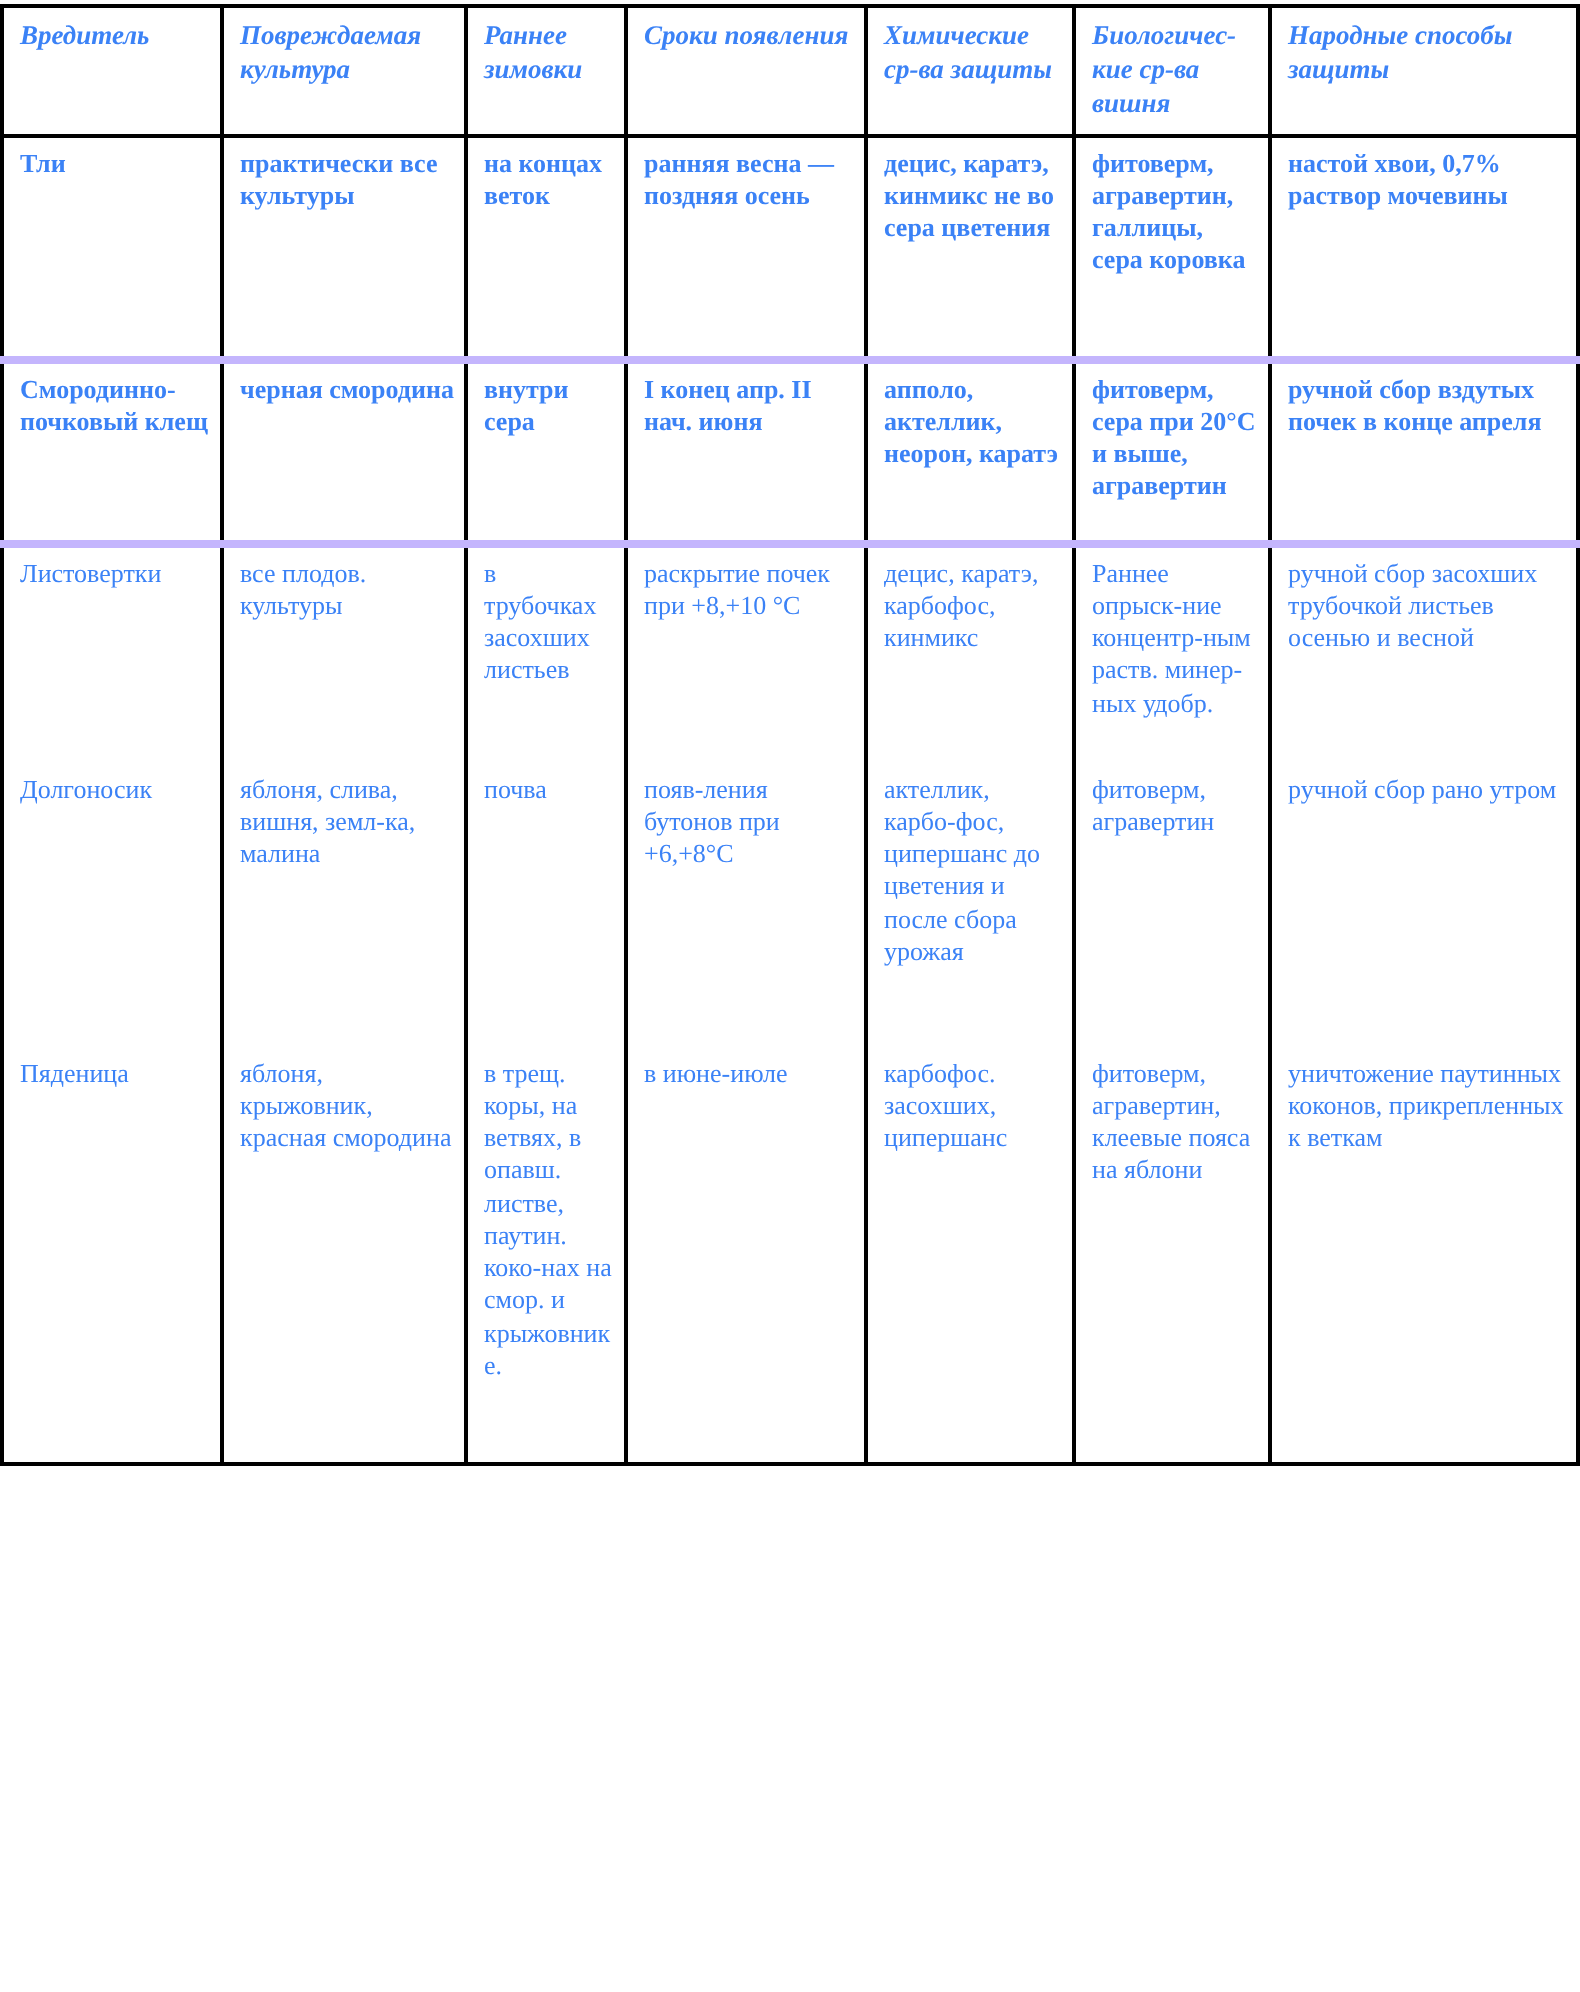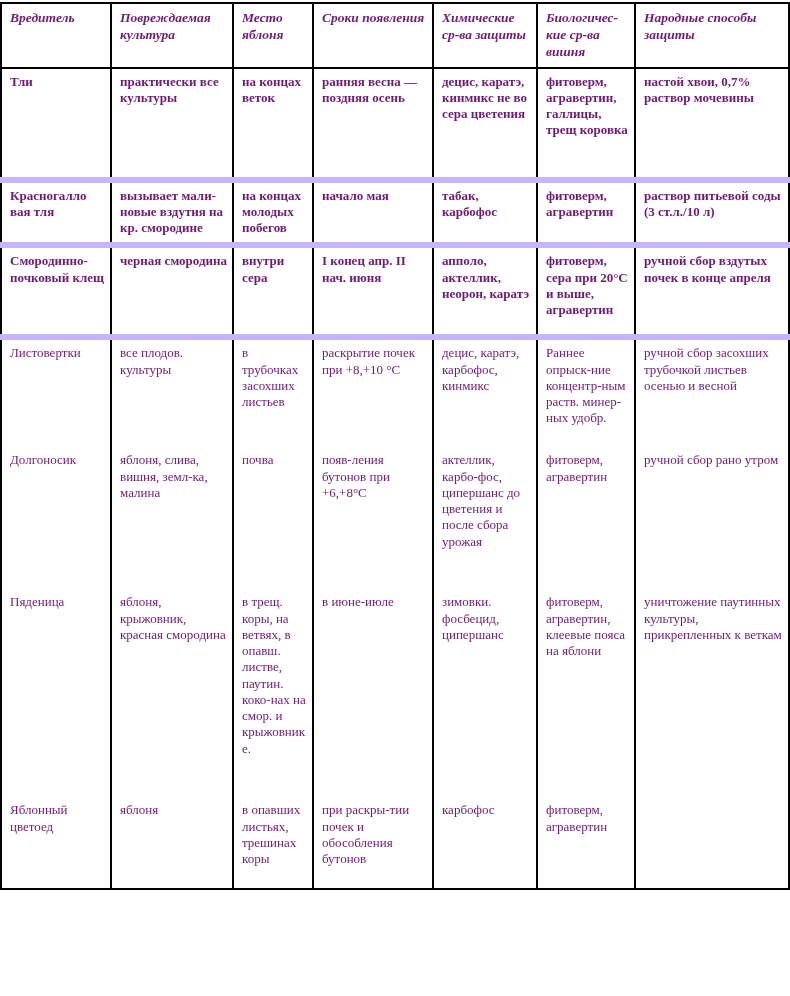--- a/index.html
+++ b/index.html
@@ -2,21 +2,21 @@
 <html><head>
 <meta charset="utf-8">
 <style>
   html,body{margin:0;padding:0;background:#ffffff;}
   .page{
     width:790px;
     min-height:996px;
     box-sizing:border-box;
     padding:2px 0 10px 0;
     font-family:"Liberation Serif","DejaVu Serif",serif;
-    color:#701a75;
+    color:#3b82f6;
   }
   table.pests{
     border-collapse:collapse;
     table-layout:fixed;
     width:788px;
     border:2px solid #000;
   }
   .pests th,.pests td{
     border-left:2px solid #000;
     vertical-align:top;
@@ -28,21 +28,21 @@
     overflow-wrap:break-word;
   }
   .pests th:first-child,.pests td:first-child{border-left:none;}
   .pests thead th{
     font-weight:bold;
     font-style:italic;
     border-bottom:2px solid #000;
     font-size:13.5px;
     padding-top:6px;
   }
-  tr.sep td{border-bottom:6px solid #c4b5fd;}
+  tr.sep td{border-bottom:4px solid #c4b5fd;}
   tr.boldrow td{font-weight:bold;}
   
   tr.h-header{height:58px}
   tr.h1{height:112px}
   tr.h2{height:64px}
   tr.h3{height:92px}
   tr.h4{height:110px}
   tr.h5{height:142px}
   tr.h6{height:208px}
   tr.h7{height:92px}
@@ -59,45 +59,36 @@
       <col style="width:80px">
       <col style="width:120px">
       <col style="width:104px">
       <col style="width:98px">
       <col style="width:154px">
     </colgroup>
     <thead>
       <tr class="h-header">
         <th>Вредитель</th>
         <th>Повреждаемая культура</th>
-        <th>Место яблоня</th>
+        <th>Раннее зимовки</th>
         <th>Сроки появления</th>
         <th>Химические ср-ва защиты</th>
         <th>Биологичес-кие ср-ва вишня</th>
         <th>Народные способы защиты</th>
       </tr>
     </thead>
     <tbody>
       <tr class="h1 sep boldrow">
         <td>Тли</td>
         <td>практически все культуры</td>
         <td>на концах веток</td>
         <td>ранняя весна — поздняя осень</td>
         <td>децис, каратэ, кинмикс не во сера цветения</td>
-        <td>фитоверм, агравертин, галлицы, трещ коровка</td>
+        <td>фитоверм, агравертин, галлицы, сера коровка</td>
         <td>настой хвои, 0,7% раствор мочевины</td>
-      </tr>
-      <tr class="h2 sep boldrow">
-        <td>Красногалло вая тля</td>
-        <td>вызывает мали-новые вздутия на кр. смородине</td>
-        <td>на концах молодых побегов</td>
-        <td>начало мая</td>
-        <td>табак, карбофос</td>
-        <td>фитоверм, агравертин</td>
-        <td>раствор питьевой соды (3 ст.л./10 л)</td>
       </tr>
       <tr class="h3 sep boldrow">
         <td>Смородинно-почковый клещ</td>
         <td>черная смородина</td>
         <td>внутри сера</td>
         <td>I конец апр. II нач. июня</td>
         <td>апполо, актеллик, неорон, каратэ</td>
         <td>фитоверм, сера при 20°С и выше, агравертин</td>
         <td>ручной сбор вздутых почек в конце апреля</td>
       </tr>
@@ -117,28 +108,19 @@
         <td>появ-ления бутонов при +6,+8°С</td>
         <td>актеллик, карбо-фос, ципершанс до цветения и после сбора урожая</td>
         <td>фитоверм, агравертин</td>
         <td>ручной сбор рано утром</td>
       </tr>
       <tr class="h6">
         <td>Пяденица</td>
         <td>яблоня, крыжовник, красная смородина</td>
         <td>в трещ. коры, на ветвях, в опавш. листве, паутин. коко-нах на смор. и крыжовнике.</td>
         <td>в июне-июле</td>
-        <td>зимовки. фосбецид, ципершанс</td>
+        <td>карбофос. засохших, ципершанс</td>
         <td>фитоверм, агравертин, клеевые пояса на яблони</td>
-        <td>уничтожение паутинных культуры, прикрепленных к веткам</td>
-      </tr>
-      <tr class="h7">
-        <td>Яблонный цветоед</td>
-        <td>яблоня</td>
-        <td>в опавших листьях, трешинах коры</td>
-        <td>при раскры-тии почек и обособления бутонов</td>
-        <td>карбофос</td>
-        <td>фитоверм, агравертин</td>
-        <td></td>
+        <td>уничтожение паутинных коконов, прикрепленных к веткам</td>
       </tr>
     </tbody>
   </table>
 </div>
 
 </body></html>

